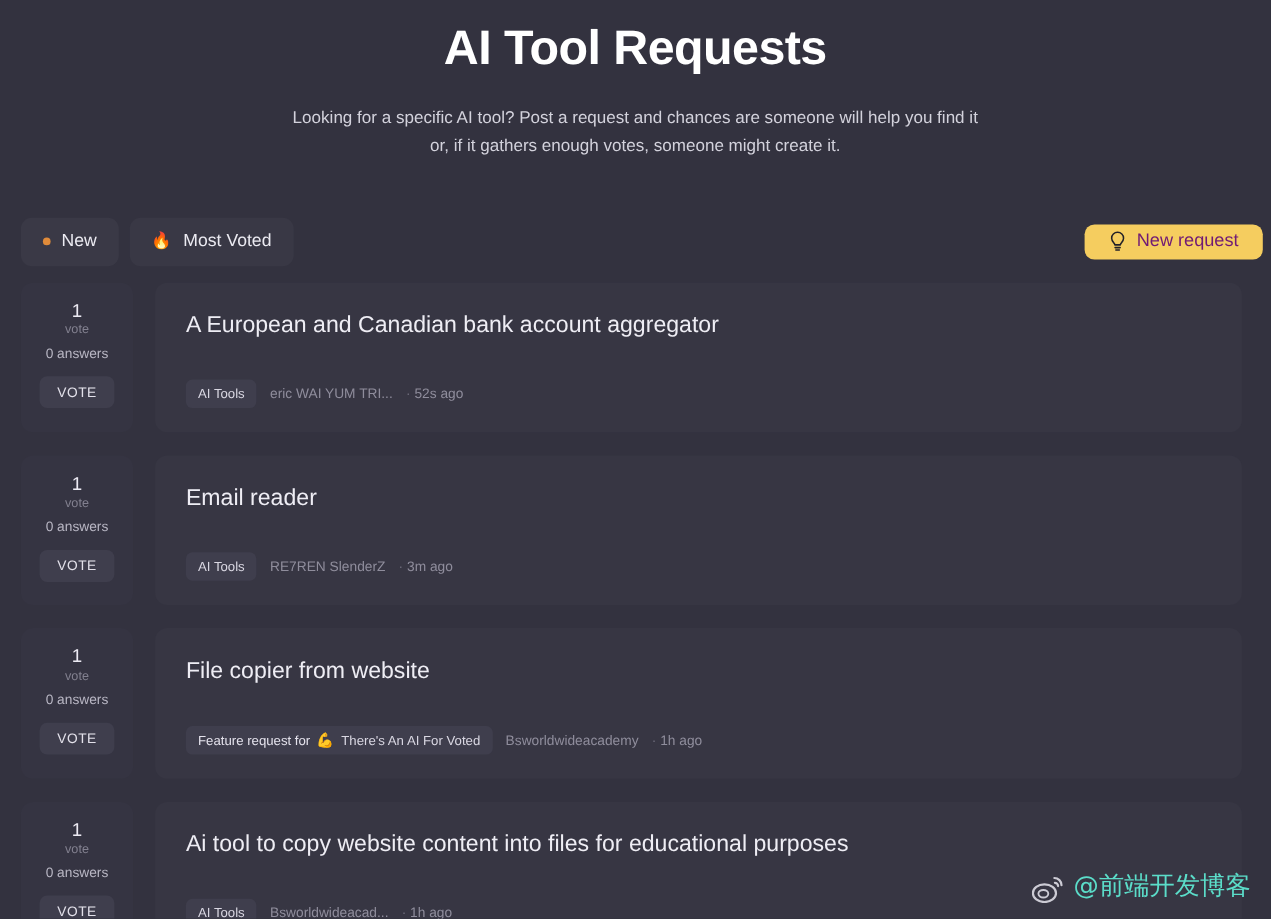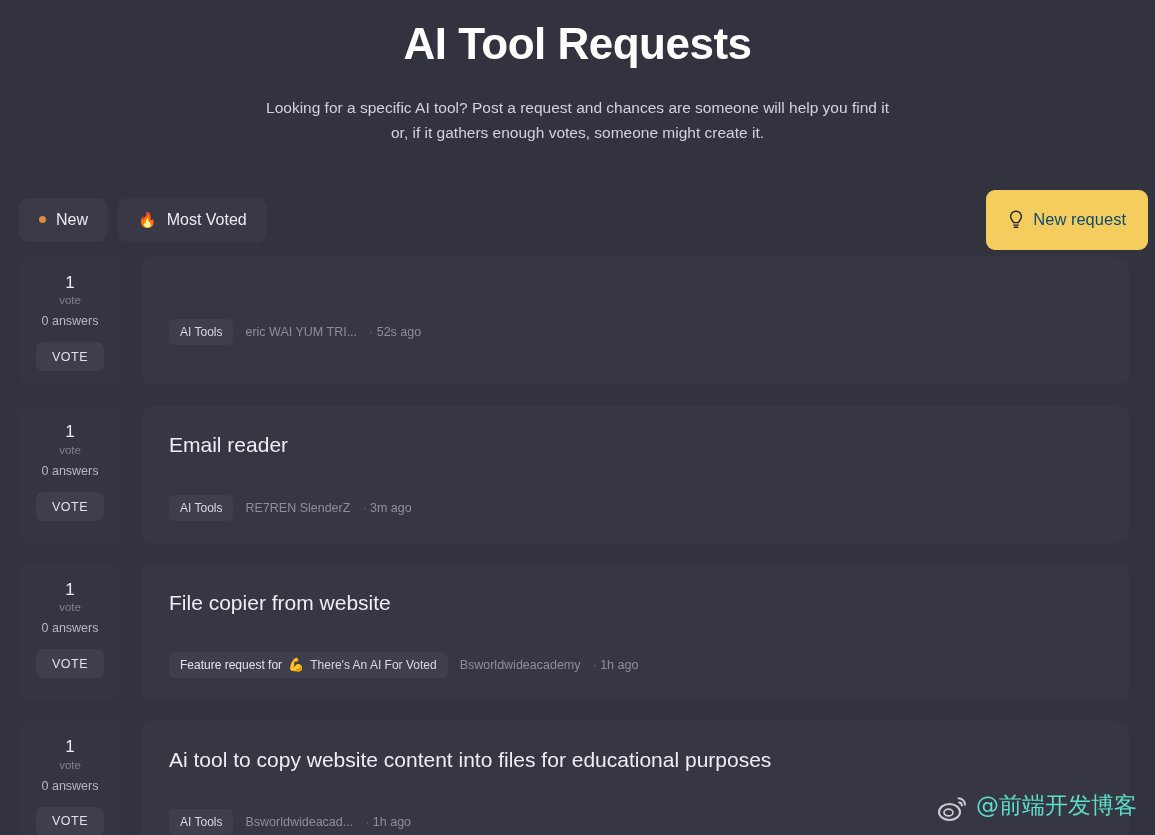--- a/index.html
+++ b/index.html
@@ -83,28 +83,28 @@
     flex: none;
   }
 
   .fire-icon {
     font-size: 15px;
     line-height: 1;
     display: inline-block;
   }
 
   .new-request-btn {
-    height: 60px;
+    height: 32px;
     display: flex;
     align-items: center;
     gap: 9px;
     padding: 0 22px;
     border-radius: 9px;
     background: #f5cd5f;
-    color: #0c4a6e;
+    color: #701a75;
     font-size: 16.5px;
     font-weight: 500;
     cursor: pointer;
     border: none;
     margin-right: 6px;
   }
 
   .bulb-icon { display: flex; align-items: center; }
 
   
@@ -268,20 +268,21 @@
 <div class="list">
 
   <div class="row">
     <div class="vote-panel">
       <div class="vote-count">1</div>
       <div class="vote-label">vote</div>
       <div class="answers-label">0 answers</div>
       <button class="vote-btn">VOTE</button>
     </div>
     <div class="card">
+      <div class="card-title">A European and Canadian bank account aggregator</div>
       <div class="card-meta">
         <span class="badge">
           <span>AI Tools</span>
         </span>
         <span class="meta-text">eric WAI YUM TRI...</span>
         <span class="meta-text"><span class="meta-sep">·</span> <span>52s ago</span></span>
       </div>
     </div>
   </div>
 

